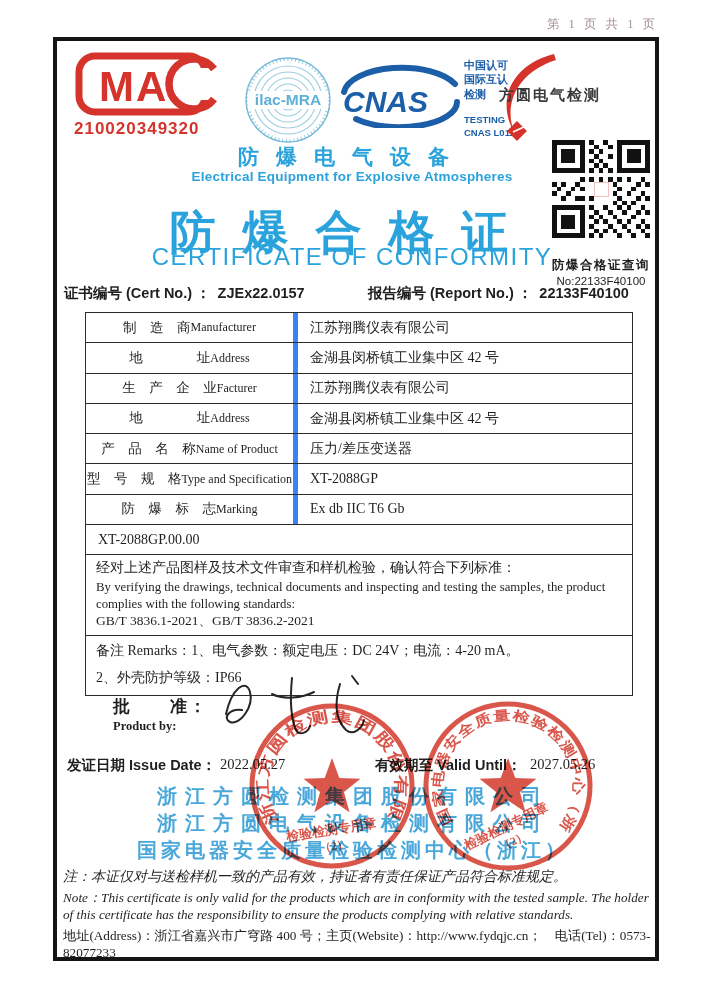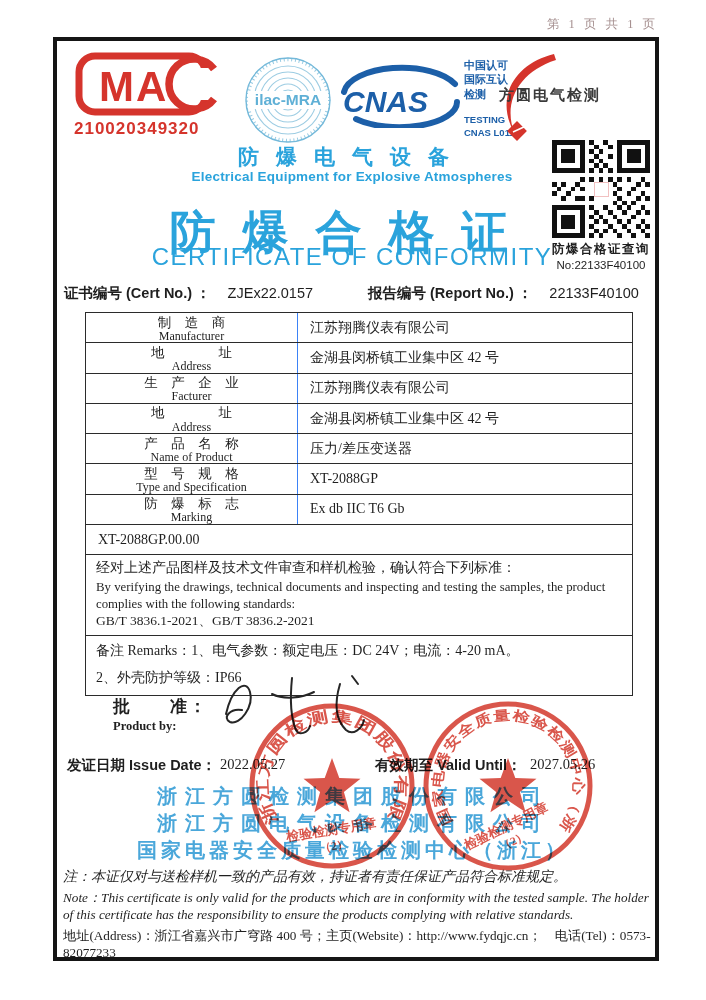--- a/index.html
+++ b/index.html
@@ -17,31 +17,31 @@
   .cnas-sub{left:464px;top:102px;color:#1c5fa8;font-weight:bold;font-size:9.5px;line-height:1.35;margin-top:12px;}
   .fy-label{left:499px;top:86px;font-size:15px;letter-spacing:2px;color:#3a3a3a;font-weight:bold;}
   
   .t-center{left:57px;width:590px;text-align:center;}
   .cn-small{top:143px;color:#2aa3dc;font-weight:bold;font-size:21px;letter-spacing:17px;}
   .en-small{top:169px;color:#2aa3dc;font-weight:bold;font-size:13.5px;letter-spacing:0.2px;}
   .cn-main{top:186px;color:#2aa3dc;font-weight:bold;font-size:46px;letter-spacing:27px;margin-top:16px;}
   .en-main{top:243px;color:#2aa3dc;font-size:24px;letter-spacing:1.5px;}
   
   .qr-wrap{left:546px;top:140px;width:110px;text-align:center;}
-  .qr-cap{font-size:12.5px;font-weight:bold;letter-spacing:1.5px;margin-top:3px;}
+  .qr-cap{font-size:12.5px;font-weight:bold;letter-spacing:1.5px;margin-top:19px;}
   .qr-num{font-size:11.5px;margin-top:1px;}
   
   .certrow{top:284px;font-size:14.5px;font-weight:bold;}
   .cr-cert{left:64px;} .cr-report{left:368px;}
-  .certrow .val{font-weight:normal;margin-left:17px;text-align:center;}
+  .certrow .val{font-weight:bold;margin-left:7px;text-align:center;}
   
   .docbox{left:85px;top:312px;width:546px;border:1.5px solid #2b2b2b;background:transparent;}
   .trow{display:flex;height:30.3px;border-bottom:1px solid #2b2b2b;box-sizing:border-box;}
-  .tlabel{width:212px;border-right:1px solid #3b82f6;display:flex;flex-direction:column;
-          align-items:center;justify-content:flex-end;line-height:1.05;box-sizing:border-box;}
+  .tlabel{width:212px;border-right:5px solid #3b82f6;display:flex;
+          align-items:center;justify-content:center;line-height:1.05;box-sizing:border-box;}
   .tlabel .cn{font-size:13.5px;} .tlabel .en{font-size:12px;}
   .tvalue{flex:1;display:flex;align-items:center;padding-left:12px;font-size:14px;}
   .statement{border-bottom:1px solid #2b2b2b;padding:3px 10px 4px;}
   .st-cn{font-size:14px;line-height:1.45;}
   .st-en{font-size:12.8px;line-height:1.32;}
   .st-std{font-size:13.5px;line-height:1.4;}
   .remarks{padding:6px 10px 8px;}
   .rm{font-size:14px;} .rm+.rm{margin-top:9px;}
   
   .appr-cn{left:113px;top:695px;font-size:17px;letter-spacing:2px;font-weight:bold;}

